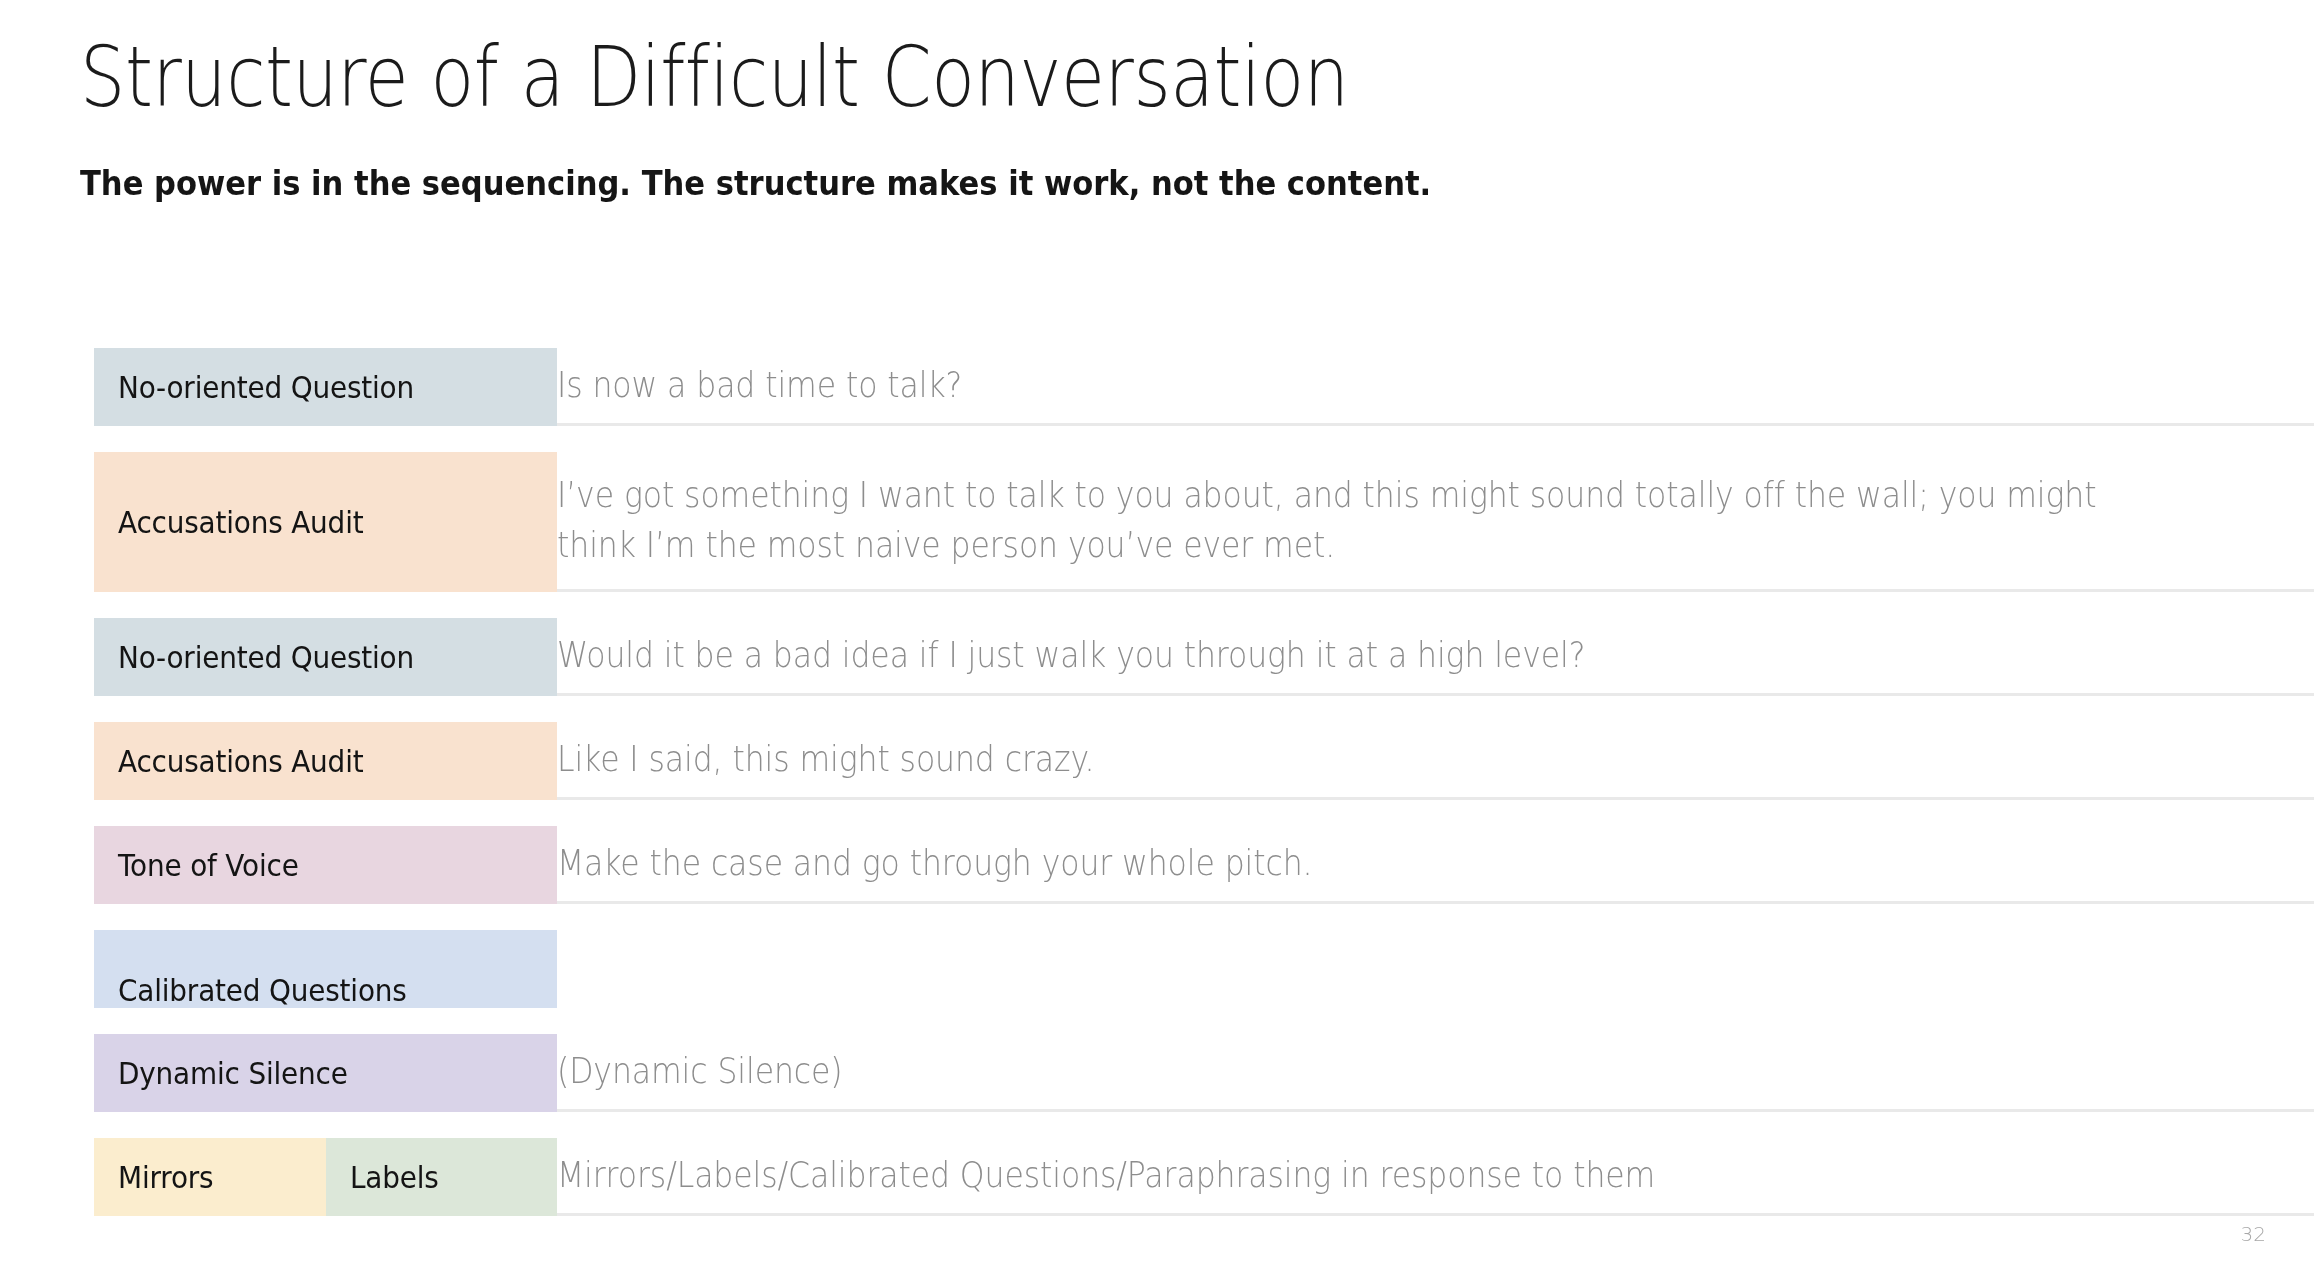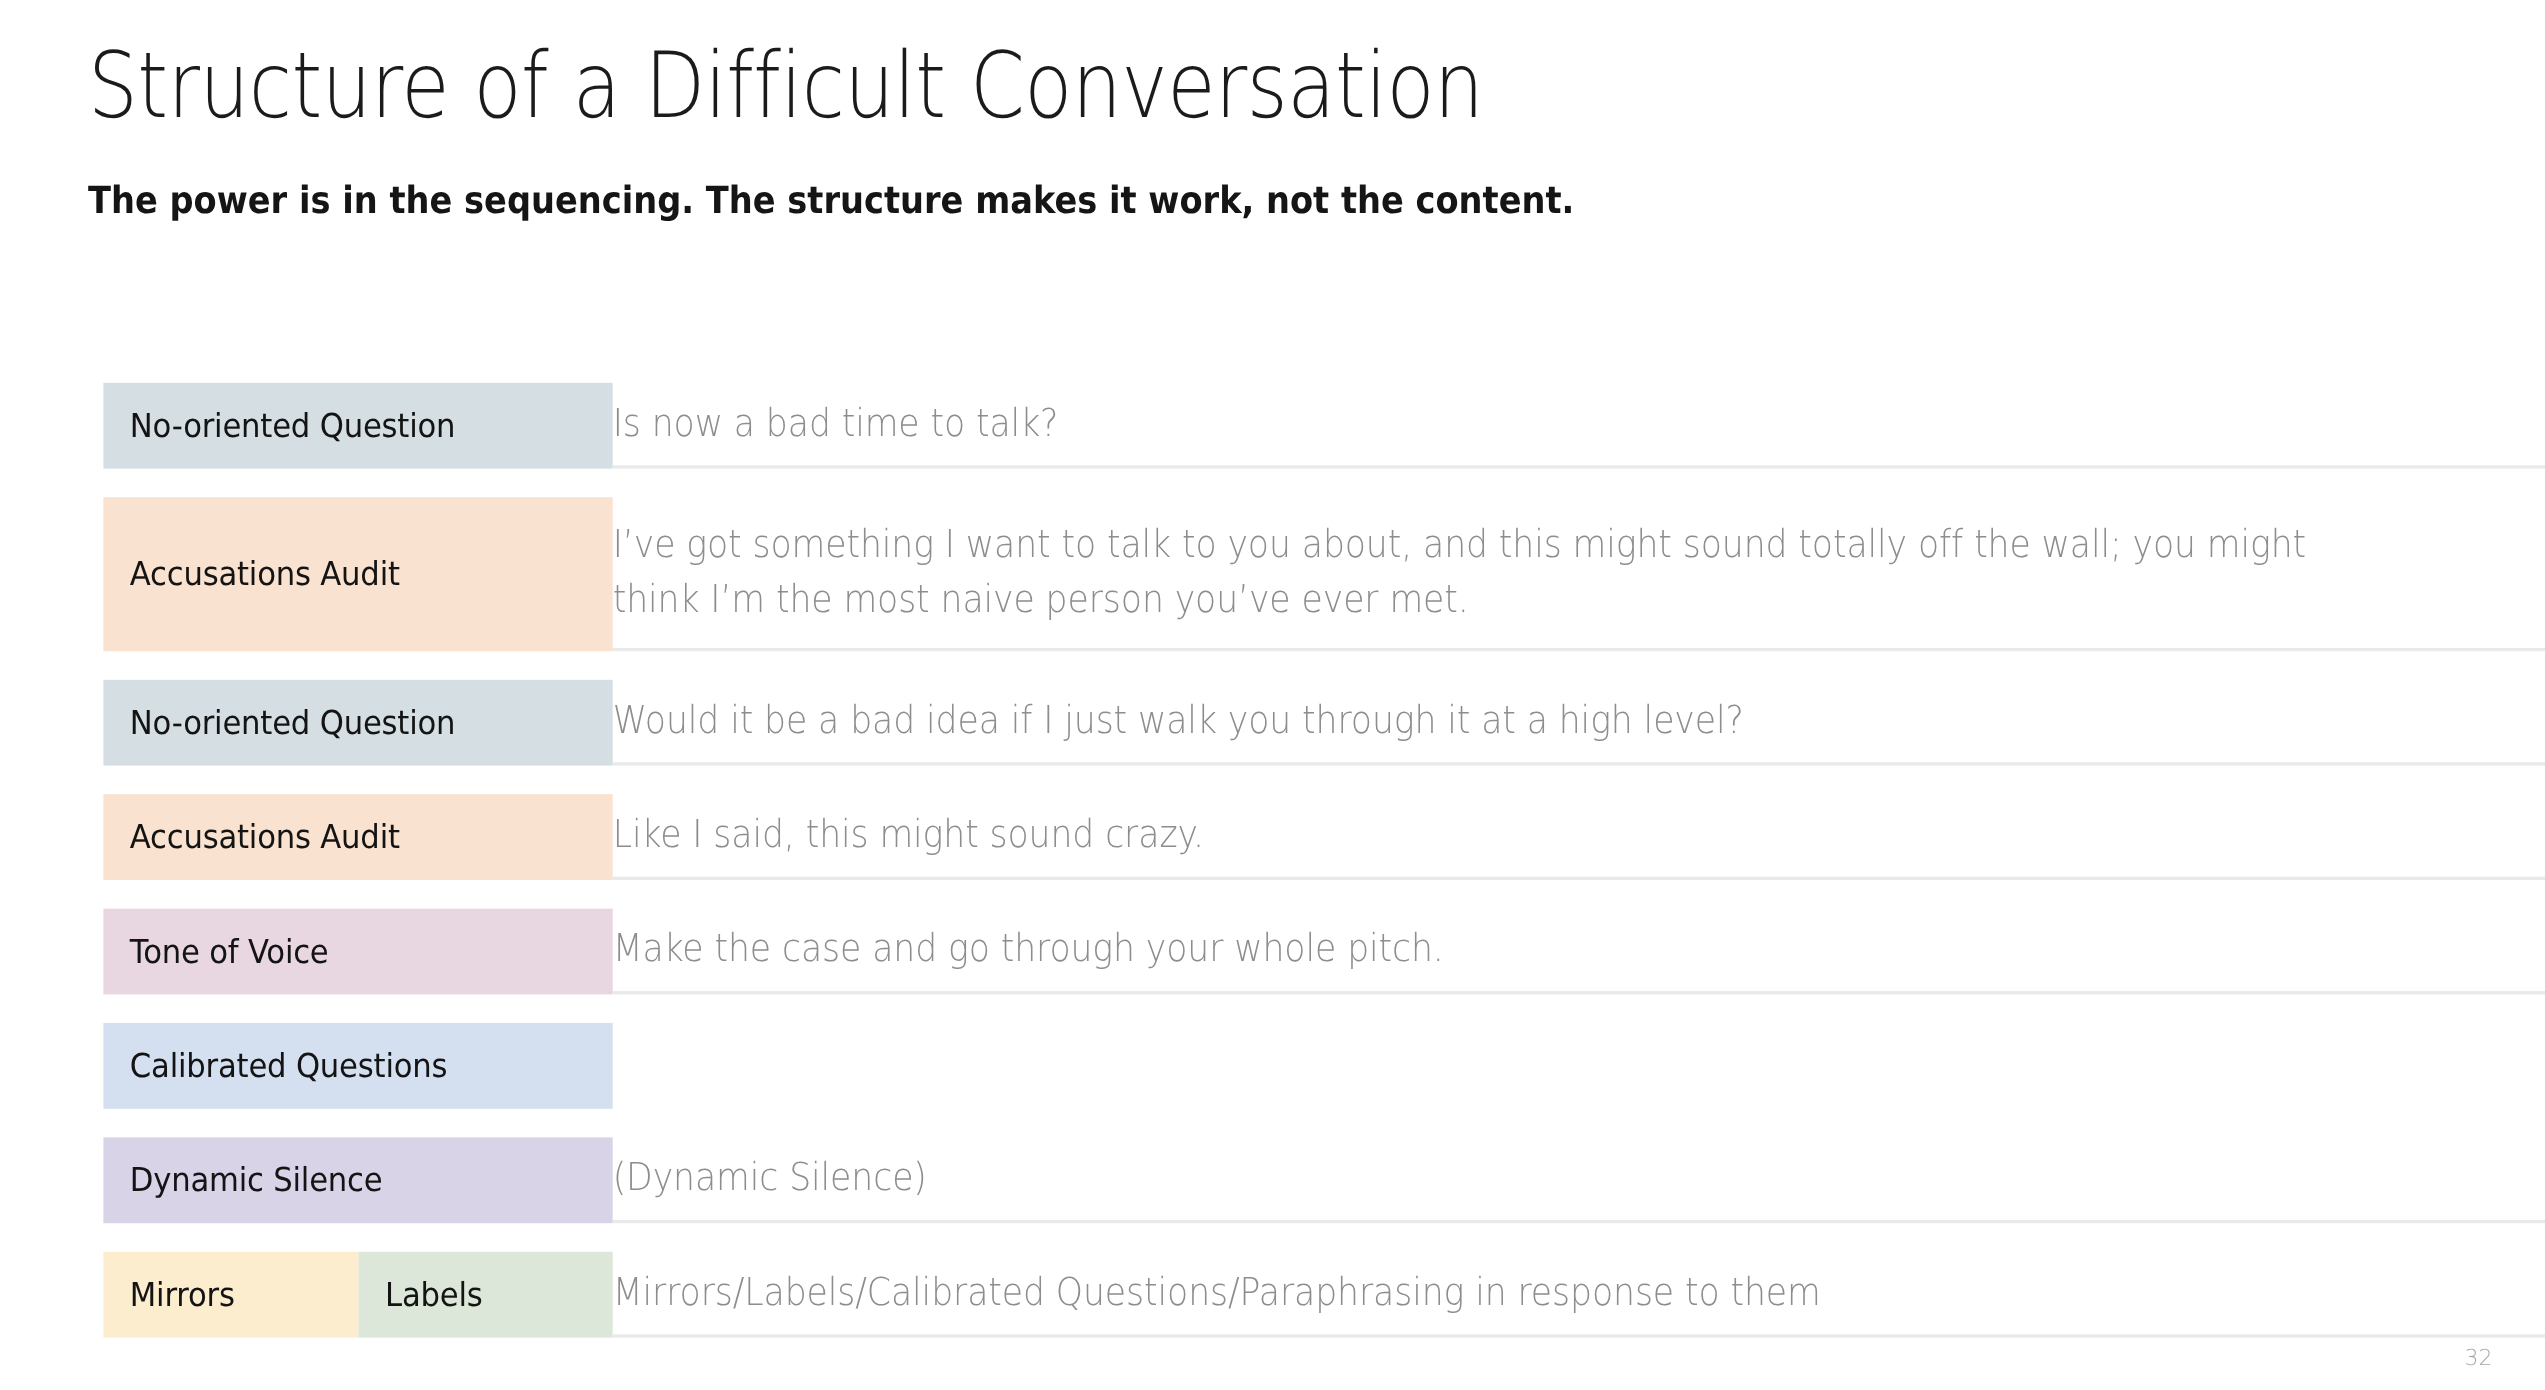--- a/index.html
+++ b/index.html
@@ -202,21 +202,21 @@
           </div>
       </div>
       <div class="content-cell" style="border-bottom-color: rgb(233, 233, 233);">
         <span class="content-text" style="color: rgb(141, 141, 141);">Make the case and go through your whole pitch.</span>
       </div>
     </div>
     <div class="row-spacer"></div>
 
     <div class="row h1">
       <div class="label-cell">
-        <div class="chip full" id="chip-5" style="background-color: rgb(212, 223, 240); color: rgb(20, 20, 20);">
+        <div class="chip full" id="chip-5" style="background-color: rgb(212, 223, 240); color: rgb(20, 20, 20); align-items: flex-end;">
             <span class="chip-text">Calibrated Questions</span>
           </div>
       </div>
     </div>
     <div class="row-spacer"></div>
 
     <div class="row h1">
       <div class="label-cell">
         <div class="chip full" id="chip-6" style="background-color: rgb(217, 211, 232); color: rgb(20, 20, 20);">
             <span class="chip-text">Dynamic Silence</span>

